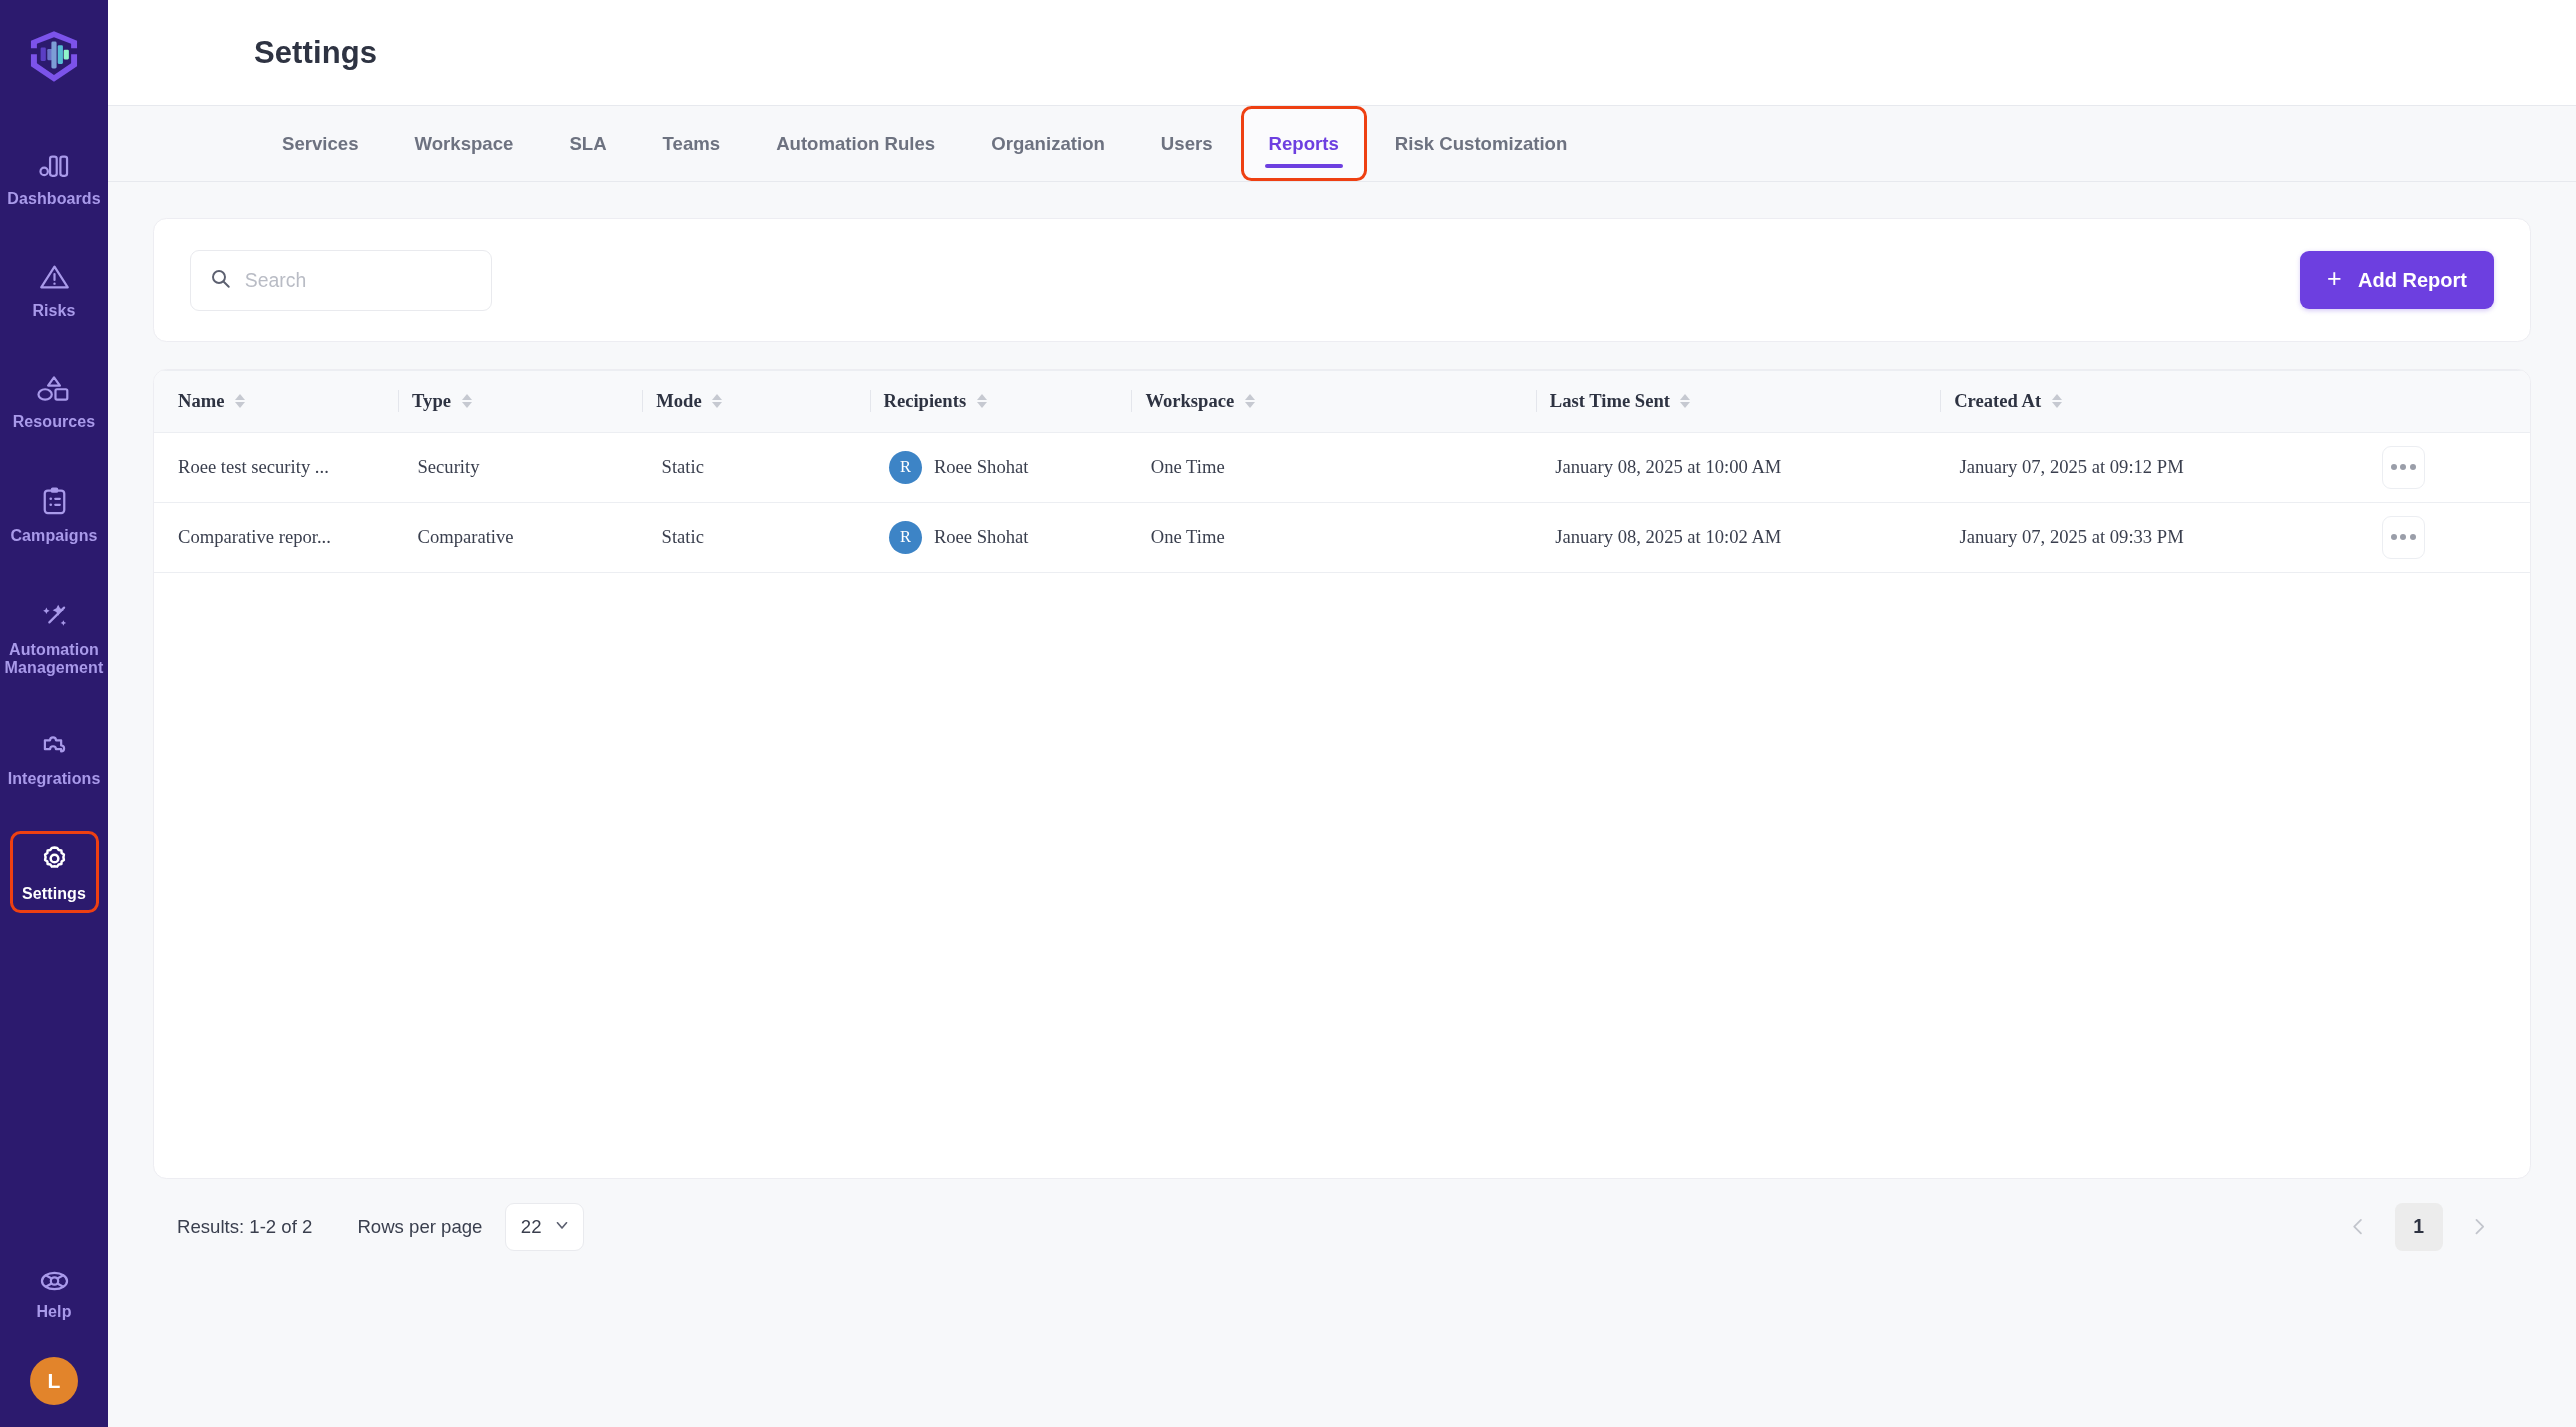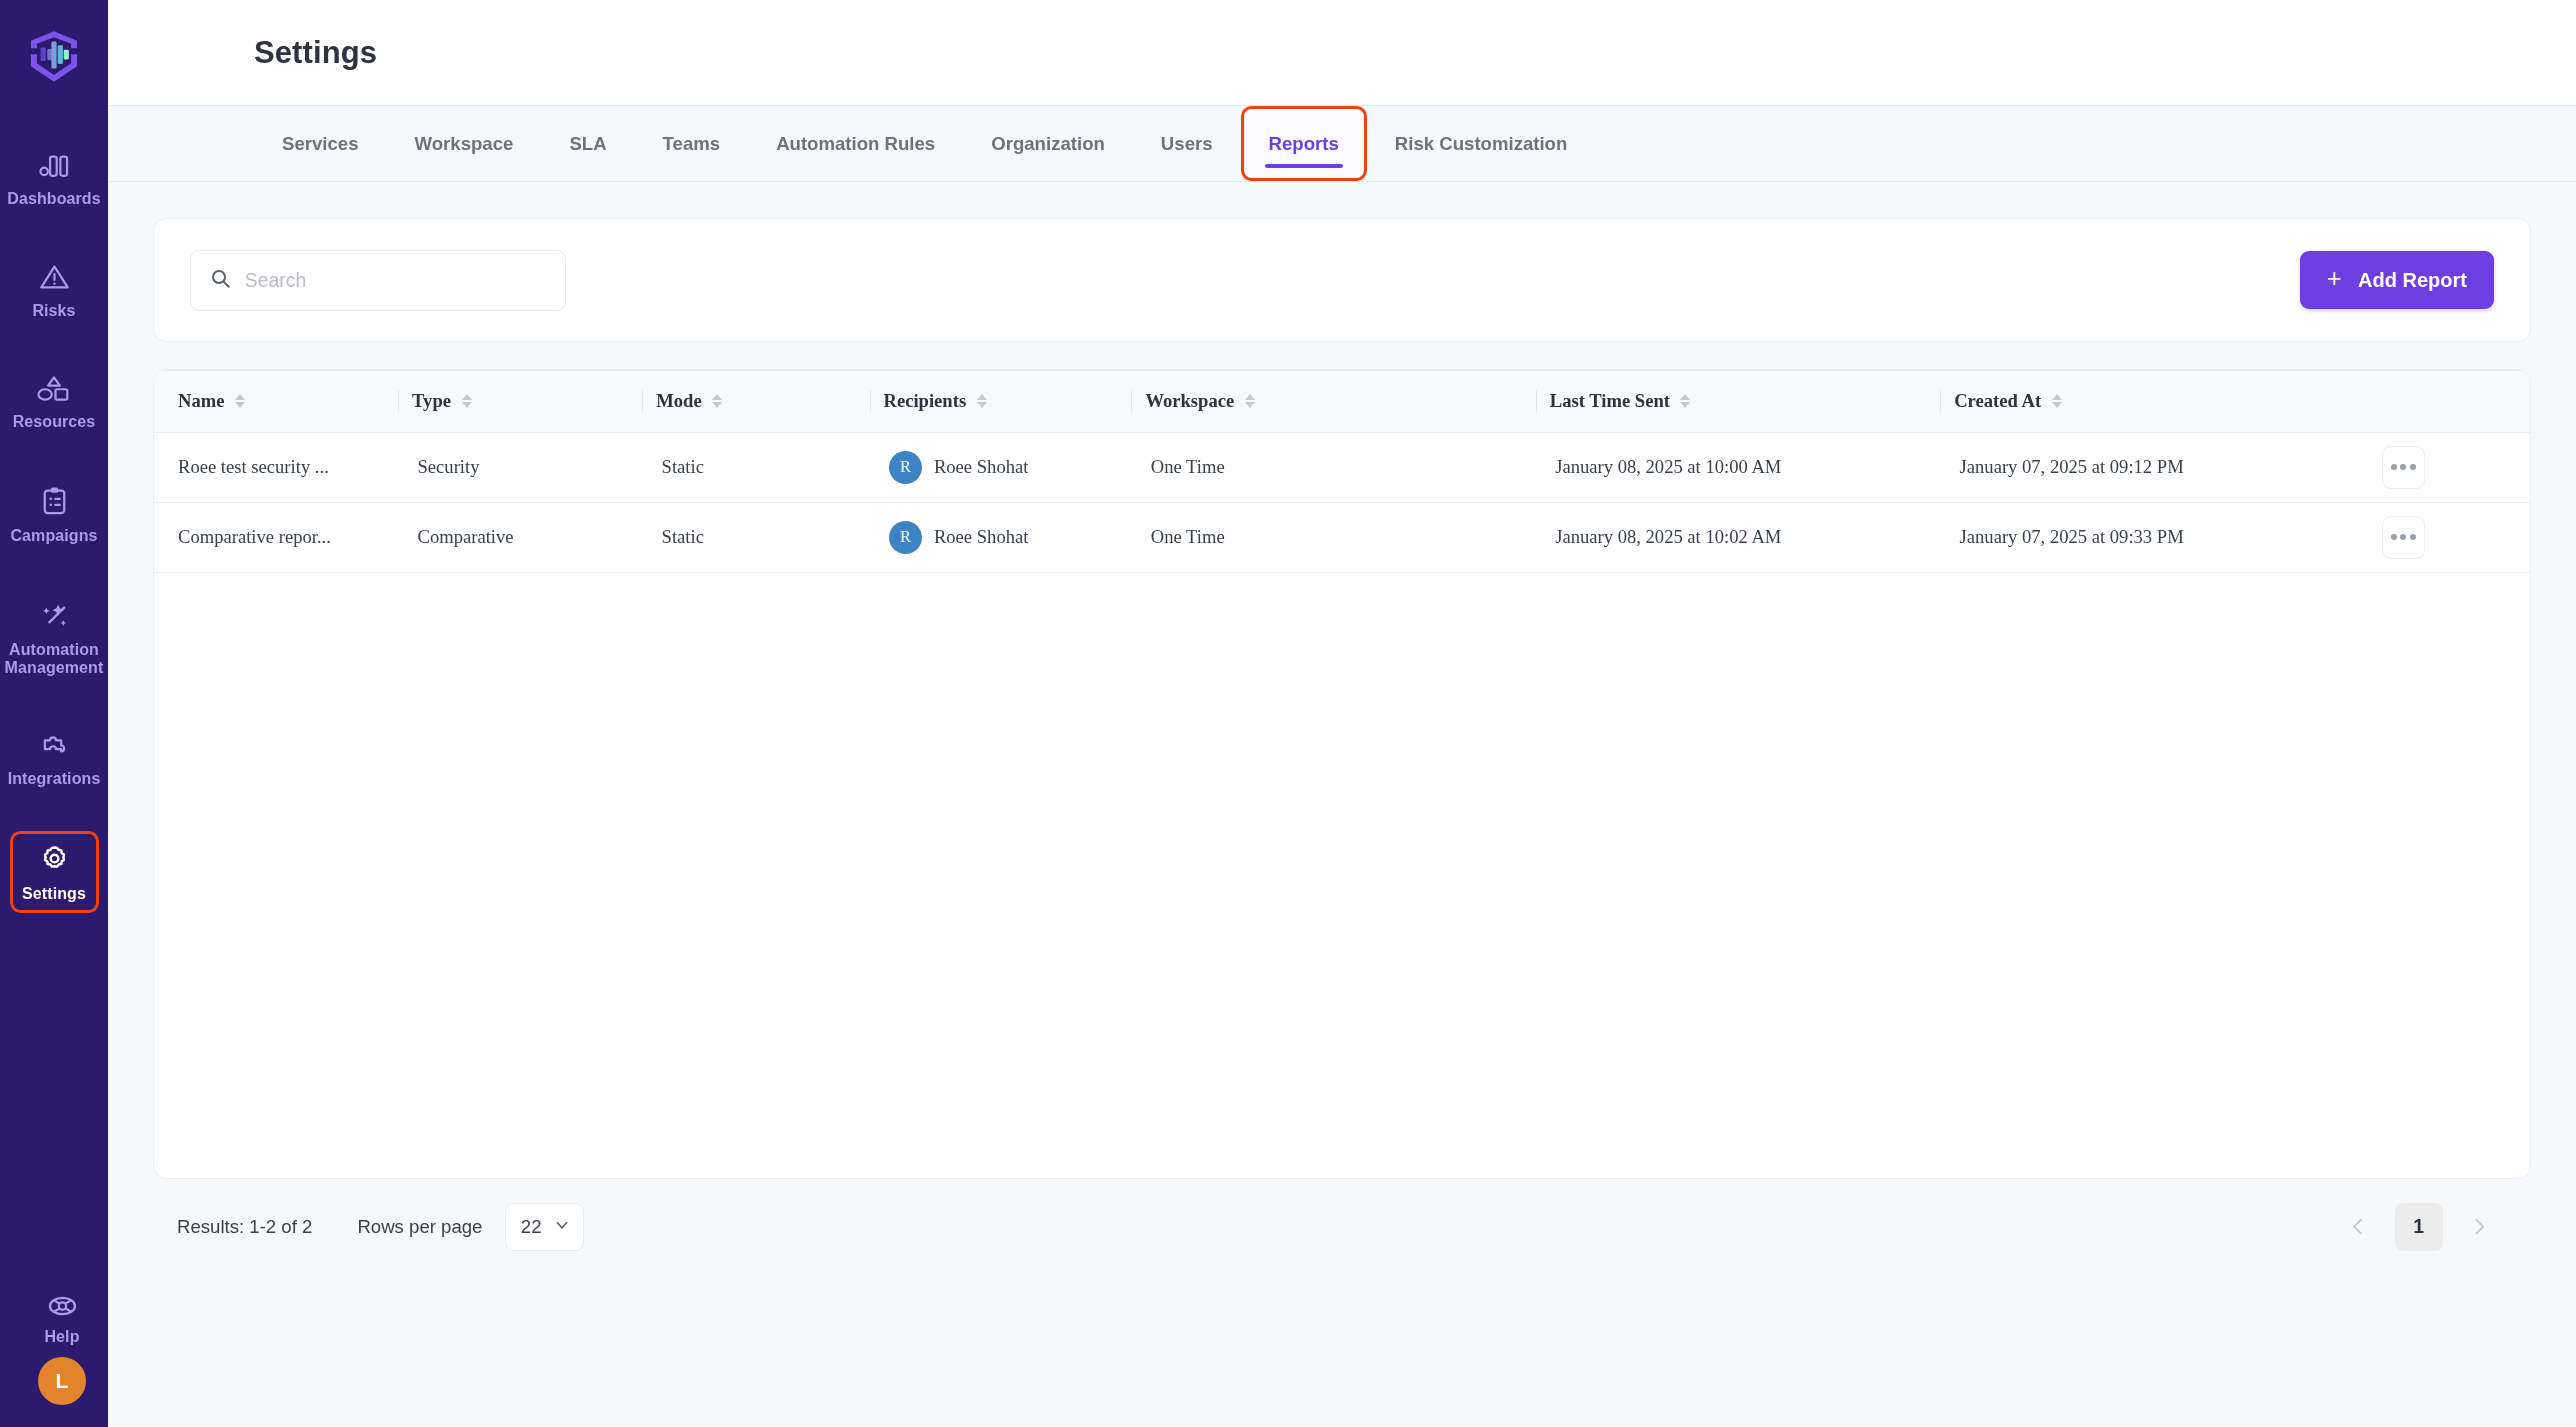--- a/index.html
+++ b/index.html
@@ -51,21 +51,21 @@
     text-align: center;
     letter-spacing: 0.1px;
   }
   .nav-item.active { border-color: #ee4012; background: #2c1a6e; }
   .nav-item.active .nav-label { color: #ffffff; }
   .nav-item.active .nav-icon svg { stroke: #ffffff; }
 
   .sidebar-bottom {
     position: absolute;
     bottom: 22.4px; left: 0; width: 100%;
-    display: flex; flex-direction: column; align-items: center;  margin-left: 8px;
+    display: flex; flex-direction: column; align-items: center; gap: 25px;
   }
   .avatar-user {
     width: 48px; height: 48px; border-radius: 50%;
     background: #e2842b;
     color: #fff; font-size: 21px; font-weight: 700;
     display: flex; align-items: center; justify-content: center;
   }
 
   
   .main { flex: 1; display: flex; flex-direction: column; min-width: 0; background: #f7f8fa; }
@@ -120,21 +120,21 @@
   .toolbar-card {
     background: #ffffff;
     border: 0.7px solid #ededf2;
     border-radius: 13.4px;
     height: 124px;
     display: flex; align-items: center; justify-content: space-between;
     padding: 0 36px;
     flex: 0 0 auto;
   }
   .search-box {
-    width: 376px; height: 61px;
+    width: 302px; height: 61px;
     border: 0.7px solid #e9eaee;
     border-radius: 9px;
     display: flex; align-items: center; gap: 13.4px;
     padding: 0 19.4px;
     background: #fff;
   }
   .search-box input {
     border: none; outline: none;
     font-size: 19.4px; color: #3a3f4e;
     font-family: "Liberation Sans", sans-serif;

